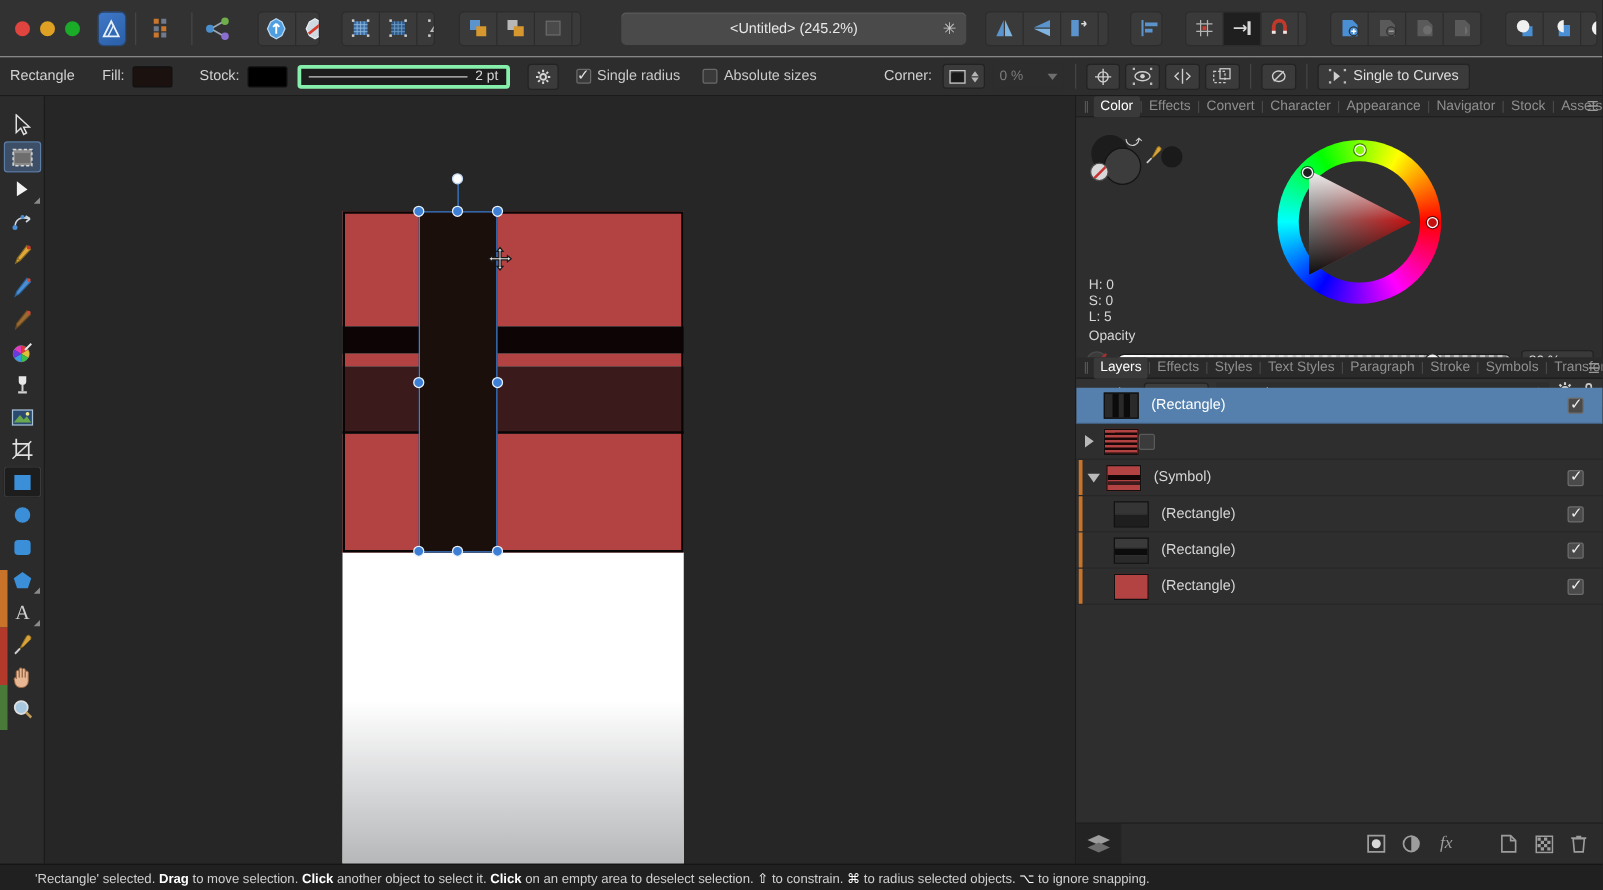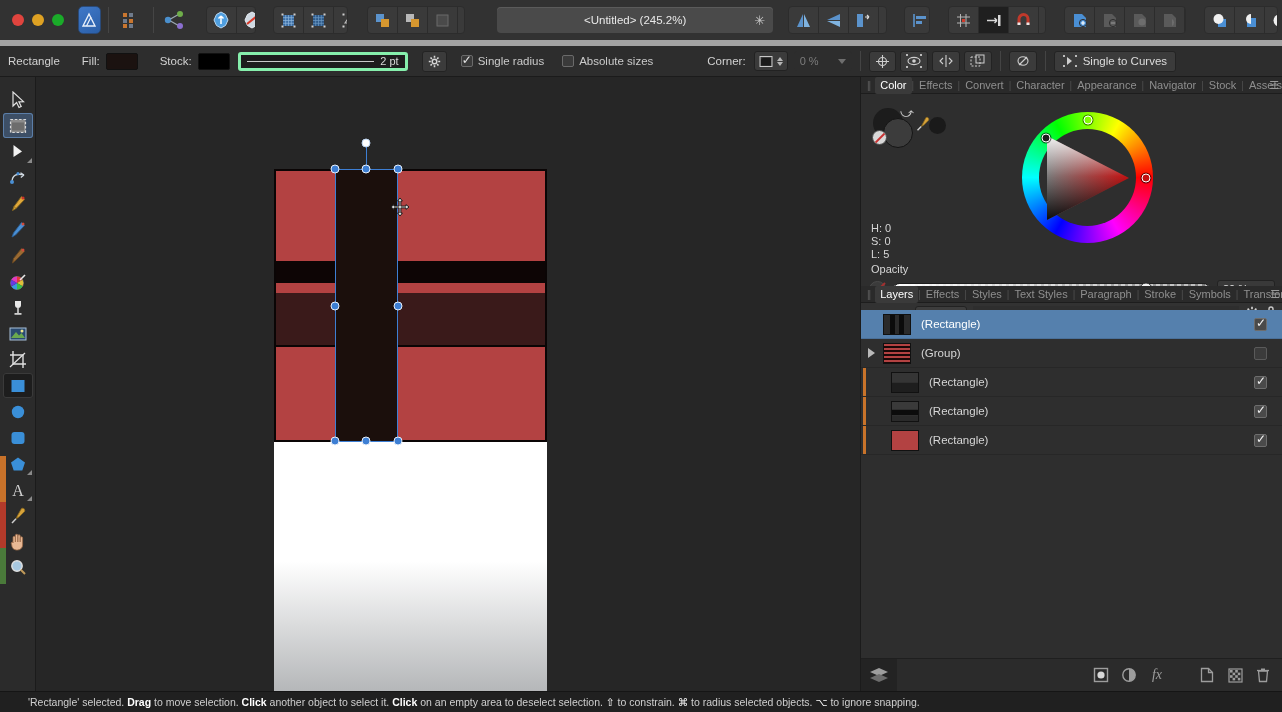--- a/index.html
+++ b/index.html
@@ -9,21 +9,21 @@
     font-family: "Liberation Sans", sans-serif;
     overflow: hidden;
     -webkit-font-smoothing: antialiased;
   }
   #app { position: relative; width: 1282px; height: 712px; background: #282828; }
 
   
   .titlebar {
     position: absolute; left: 0; top: 0; width: 1282px; height: 46px;
     background: #323232; display: flex; align-items: center;
-    border-bottom: 6px solid #a3a3a3;
+    border-bottom: 1px solid #a3a3a3;
   }
   .traffic { display: flex; gap: 8px; padding-left: 12px; align-items: center; }
   .tl { width: 12px; height: 12px; border-radius: 50%; }
   .tl.red { background: #e0443e; }
   .tl.yellow { background: #dea123; }
   .tl.green { background: #1aab29; }
 
   .tb-sep { width: 1px; height: 26px; background: #454545; margin: 0 7px; }
 
   .appicon {
@@ -978,24 +978,35 @@
               <i class="tri-r"></i>
             </span>
           <span class="thumb" style="background:#b34242; margin-left:2px;">
             <span style="position:absolute;left:0;top:2px;width:100%;height:2px;background:#1a0808;"></span>
             <span style="position:absolute;left:0;top:6px;width:100%;height:2px;background:#1a0808;"></span>
             <span style="position:absolute;left:0;top:10px;width:100%;height:2px;background:#1a0808;"></span>
             <span style="position:absolute;left:0;top:14px;width:100%;height:2px;background:#1a0808;"></span>
             <span style="position:absolute;left:0;top:18px;width:100%;height:2px;background:#1a0808;"></span>
             <span style="position:absolute;left:0;top:0;width:8px;height:2px;background:#b34242;"></span>
           </span>
-          <span class="lname">(Group)</span>
           <span class="lcheck off"></span>
         </div>
 
+        <div class="lrow">
+          <span class="childbar"></span>
+          <span class="disc" style="margin-left:4px;">
+              <i class="tri-d"></i>
+            </span>
+          <span class="thumb" style="background:#b34242;">
+            <span style="position:absolute;left:0;top:7px;width:100%;height:4px;background:#120606;"></span>
+            <span style="position:absolute;left:0;top:12px;width:100%;height:3px;background:#3a1a1a;"></span>
+          </span>
+          <span class="lname">(Symbol)</span>
+          <span class="lcheck on"></span>
+        </div>
 
         <div class="lrow">
           <span class="childbar"></span>
           <span style="width:30px; flex:0 0 30px;"></span>
           <span class="thumb" style="background:#2f2f2f;">
             <span style="position:absolute;left:0;top:0;width:100%;height:9px;background:#353535;"></span>
             <span style="position:absolute;left:0;top:10px;width:100%;height:11px;background:#1e1e1e;"></span>
           </span>
           <span class="lname">(Rectangle)</span>
           <span class="lcheck on"></span>

